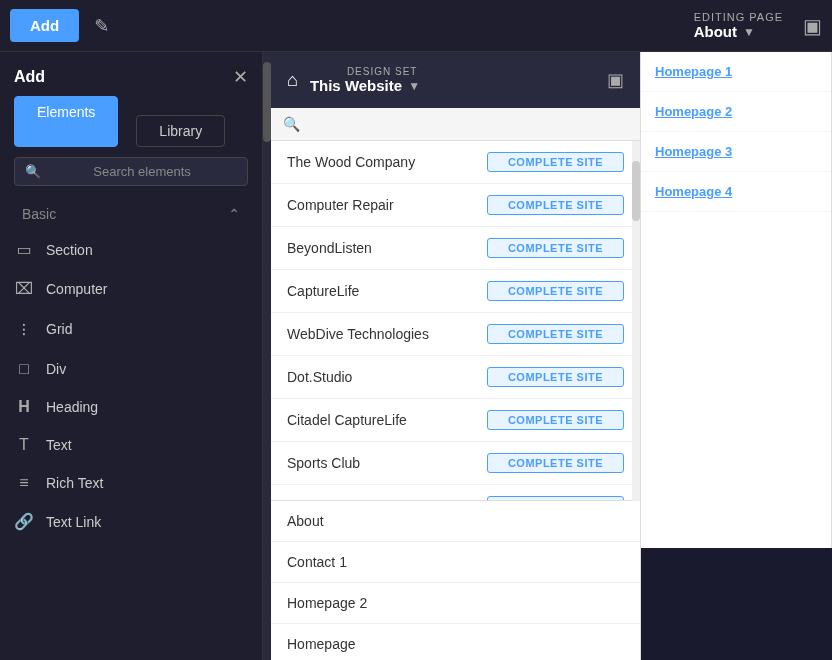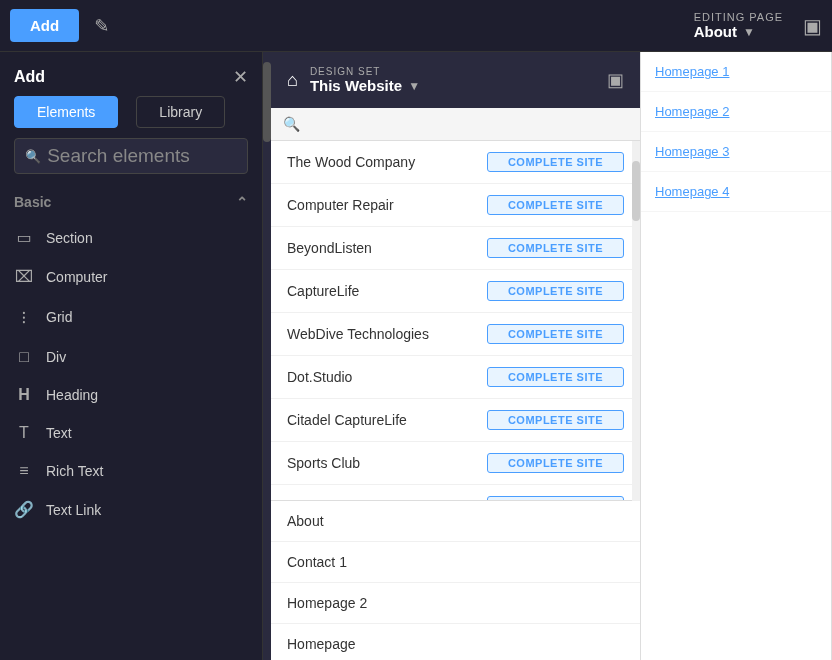--- a/index.html
+++ b/index.html
@@ -43,38 +43,38 @@
     #sidebar-close { color: #aaa; cursor: pointer; font-size: 18px; }
 
     #sidebar-tabs {
       display: flex; gap: 18px; padding: 0 14px 10px 14px;
     }
     .sidebar-tab {
       padding: 7px 22px; border-radius: 4px; cursor: pointer;
       font-size: 14px; border: 1px solid #444;
     }
     .sidebar-tab.active { background: #4a9eff; color: white; border-color: #4a9eff; }
-    .sidebar-tab.inactive { background: transparent; color: #ccc; }
+    .sidebar-tab.inactive { background: transparent; color: #ccc; margin-top: 19px; }
 
     #search-bar {
       margin: 0 14px 12px 14px;
       display: flex; align-items: center;
       background: #2a2a3e; border-radius: 4px; padding: 6px 10px;
       border: 1px solid #444;
     }
     #search-bar span { color: #888; margin-right: 6px; font-size: 13px; }
     #search-bar input {
       background: transparent; border: none; outline: none;
-      color: #ccc; font-size: 19px; width: 100%;
+      color: #ccc; font-size: 13px; width: 100%; text-align: center;
     }
     #search-bar input::placeholder { color: #888; }
 
     #section-label {
       display: flex; justify-content: space-between; align-items: center;
-      padding: 8px 14px; color: #ccc; font-size: 14px; font-weight: bold;
+      padding: 8px 22px; color: #ccc; font-size: 14px; font-weight: normal;
     }
     #section-label span { color: #888; }
 
     .element-item {
       display: flex; align-items: center; gap: 12px;
       padding: 10px 14px; cursor: pointer; color: #ccc; font-size: 14px;
     }
     .element-icon { color: #aaa; font-size: 16px; min-width: 20px; text-align: center; }
 
     
@@ -89,21 +89,21 @@
     
     #design-set-panel {
       position: absolute; top: 52px; left: 271px; width: 370px; height: 608px;
       background: #fff; border-right: 1px solid #ddd; z-index: 10; overflow: hidden;
     }
     #design-set-header {
       background: #2a2a3e; padding: 14px 16px; display: flex; align-items: center; gap: 12px;
     }
     #home-icon { color: white; font-size: 18px; cursor: pointer; }
     #design-set-title-area { flex: 1; }
-    #design-set-label { font-size: 10px; color: #aaa; text-transform: uppercase; letter-spacing: 1px; }
+    #design-set-label { font-size: 10px; color: #aaa; text-transform: uppercase; letter-spacing: 1px; margin-left: 37px; }
     #design-set-name { font-size: 15px; color: white; font-weight: bold; }
     #design-set-chevron { color: #aaa; font-size: 12px; }
     #monitor-icon2 { color: #aaa; font-size: 18px; }
 
     #design-set-search {
       display: flex; align-items: center; background: #f5f5f5;
       border-bottom: 1px solid #ddd; padding: 8px 12px; gap: 8px;
     }
     #design-set-search span { color: #888; font-size: 14px; }
     #design-set-search input {
@@ -142,22 +142,22 @@
     }
 
     
     #arrow-indicator {
       position: absolute; top: 447px; left: 343px; color: #cc0000; font-size: 18px;
       z-index: 20; pointer-events: none;
     }
 
     
     #pages-panel {
-      position: absolute; top: 52px; left: 641px; width: 191px; height: 608px;
-      background: white; border-right: 1px solid #ddd; z-index: 5;
+      position: absolute; top: 52px; left: 641px; width: 191px; height: 496px;
+      background: white; border-right: 1px solid #ddd; z-index: 5; font-weight: bold;
     }
     .pages-link {
       display: block; padding: 12px 14px; font-size: 13px;
       color: #4a9eff; text-decoration: underline; cursor: pointer;
       border-bottom: 1px solid #f5f5f5;
     }
 
     
     #right-dark {
       position: absolute; top: 52px; left: 795px; right: 0; height: 608px;

